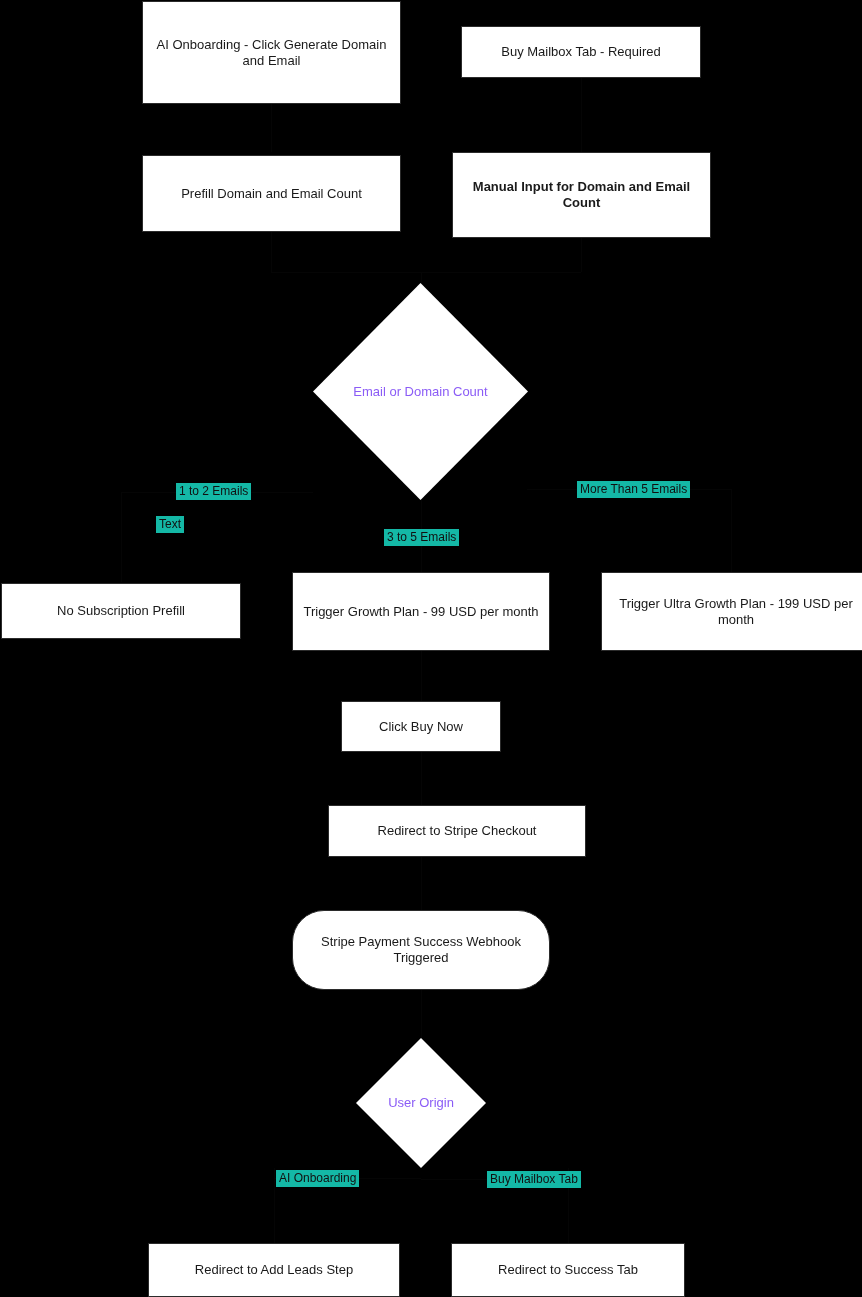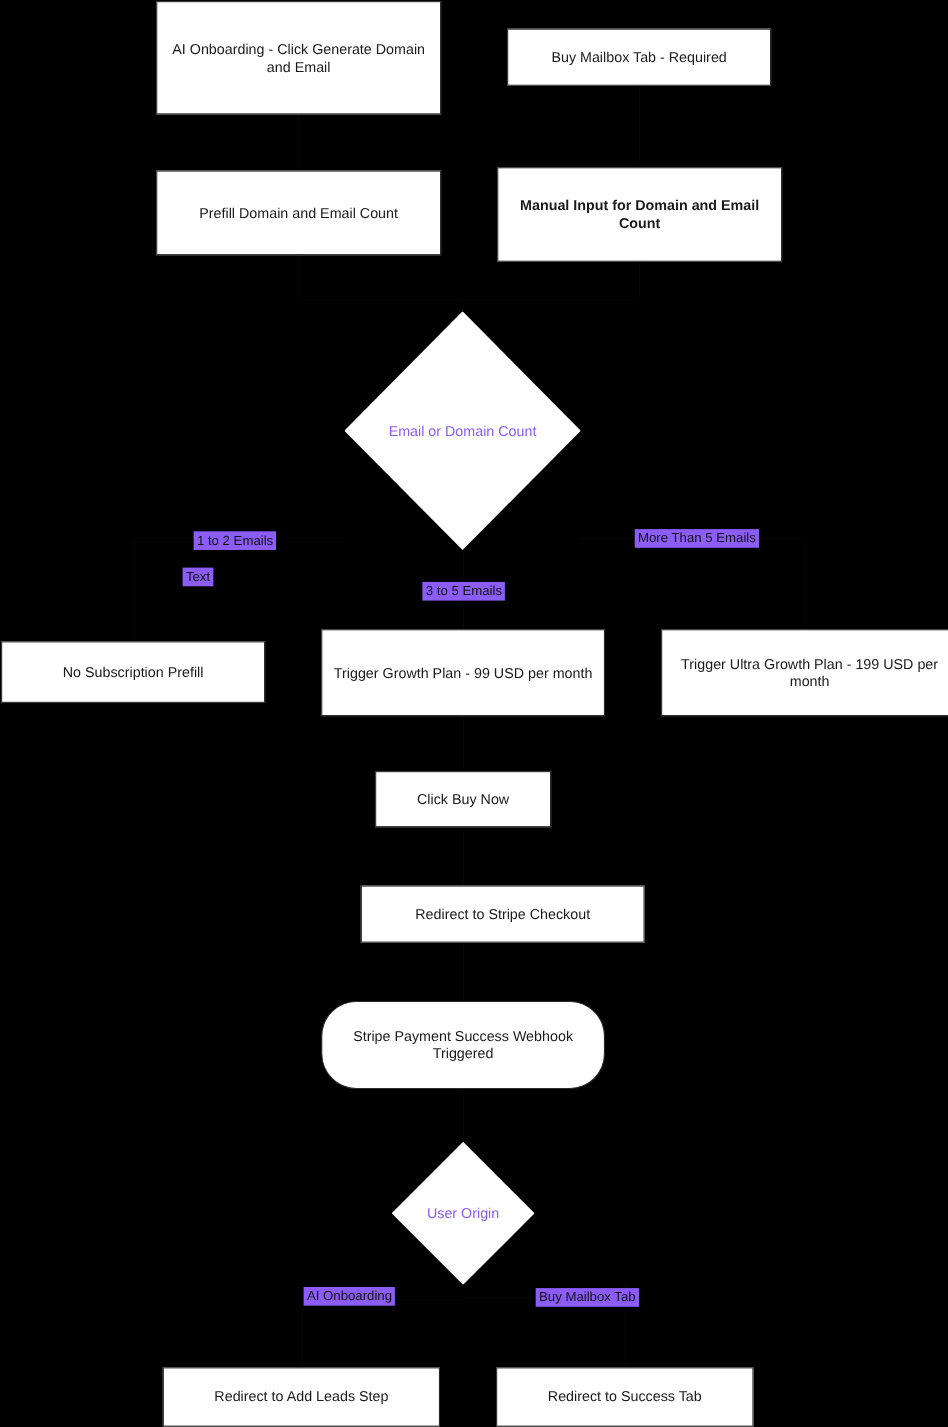--- a/index.html
+++ b/index.html
@@ -45,21 +45,21 @@
     inset: 0;
     background: #ffffff;
     clip-path: polygon(50% 0%, 100% 50%, 50% 100%, 0% 50%);
   }
   .diamond .dlabel {
     position: relative;
     z-index: 2;
   }
   .edge-label {
     position: absolute;
-    background: #8b5cf6;
+    background: #14b8a6;
     color: #111111;
     font-size: 12px;
     line-height: 15px;
     padding: 1px 3px;
     white-space: nowrap;
     box-sizing: border-box;
   }
   .connector {
     position: absolute;
     background: #050505;
@@ -104,21 +104,21 @@
 
   <div class="node" style="left:452px; top:152px; width:259px; height:86px;font-weight:bold;">Manual Input for Domain and Email Count</div>
 
   <div class="diamond" style="left:313px; top:283px; width:215px; height:217px;">
     <div class="dshape"></div>
     <div class="dlabel">Email or Domain Count</div>
   </div>
 
   <div class="edge-label" style="left:176px; top:483px;">1 to 2 Emails</div>
 
-  <div class="edge-label" style="left:166px; top:516px;">Text</div>
+  <div class="edge-label" style="left:156px; top:516px;">Text</div>
 
   <div class="edge-label" style="left:384px; top:529px;">3 to 5 Emails</div>
 
   <div class="edge-label" style="left:577px; top:481px;">More Than 5 Emails</div>
 
   <div class="node" style="left:1px; top:583px; width:240px; height:56px;">No Subscription Prefill</div>
 
   <div class="node" style="left:292px; top:572px; width:258px; height:79px;">Trigger Growth Plan - 99 USD per month</div>
 
   <div class="node" style="left:601px; top:572px; width:270px; height:79px;">Trigger Ultra Growth Plan - 199 USD per month</div>

